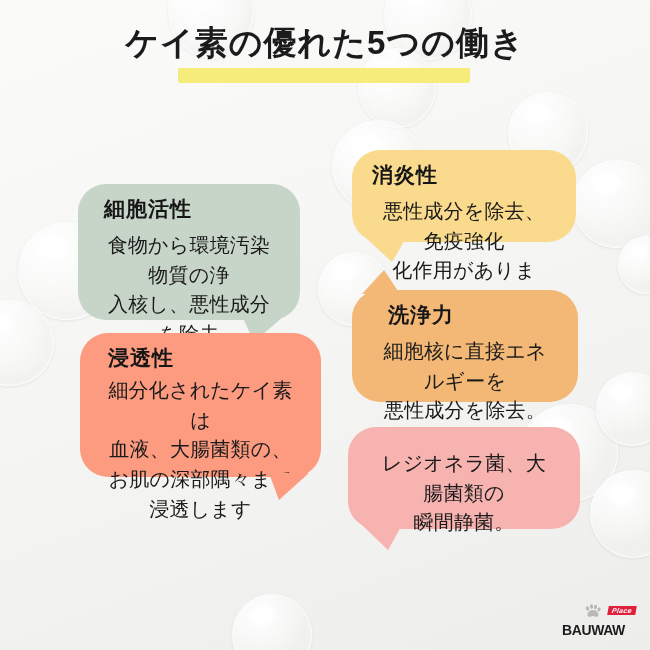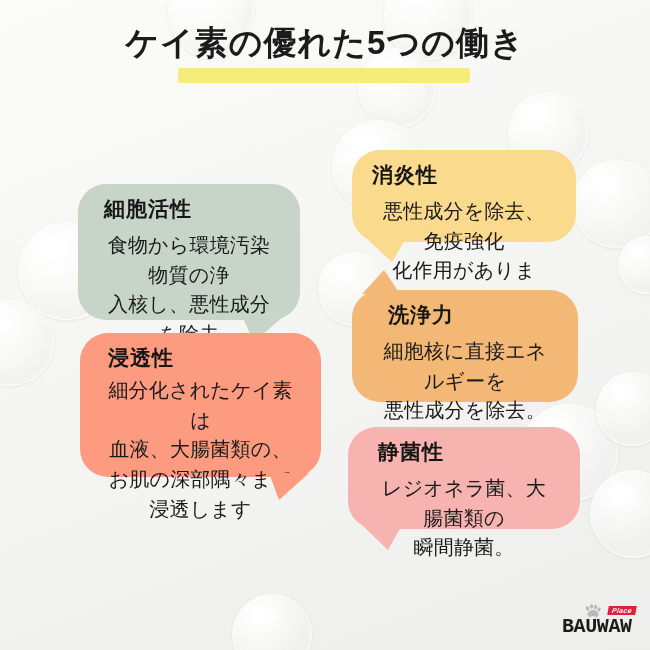--- a/index.html
+++ b/index.html
@@ -231,25 +231,25 @@
     font-style: italic;
     font-weight: bold;
     padding: 1px 4px 1px 4px;
     letter-spacing: 0.3px;
     transform: skewX(-10deg);
   }
   .logo-word {
     position: absolute;
     left: 0;
     bottom: 0;
-    font-size: 20px;
+    font-size: 14px;
     font-weight: bold;
     color: #1c1c1c;
     letter-spacing: -0.4px;
-    font-family: Liberation Mono, monospace;
+    font-family: Liberation Sans, sans-serif;
   }
 </style>
 </head>
 <body>
 
 <div id="poster">
 
   <div class="bg-layer">
     <div class="droplet" style="left:168px; top:-36px; width:84px; height:92px;"></div>
     <div class="droplet" style="left:384px; top:-30px; width:86px; height:88px;"></div>
@@ -304,21 +304,20 @@
     <div class="body">
       <span class="line">細分化されたケイ素は</span>
       <span class="line">血液、大腸菌類の、</span>
       <span class="line">お肌の深部隅々まで</span>
       <span class="line">浸透します</span>
     </div>
     <span class="tail"></span>
   </div>
 
   <div class="bubble" id="bubble-bacteriostatic">
-    <div class="heading">静菌性</div>
     <div class="body">
       <span class="line">レジオネラ菌、大腸菌類の</span>
       <span class="line">瞬間静菌。</span>
     </div>
     <span class="tail"></span>
   </div>
 
   <div id="brand-logo">
     <svg class="logo-paw" viewBox="0 0 36 28">
       <ellipse cx="7" cy="9" rx="3.4" ry="4.6" fill="#b9b9b9" transform="rotate(-18 7 9)"></ellipse>

